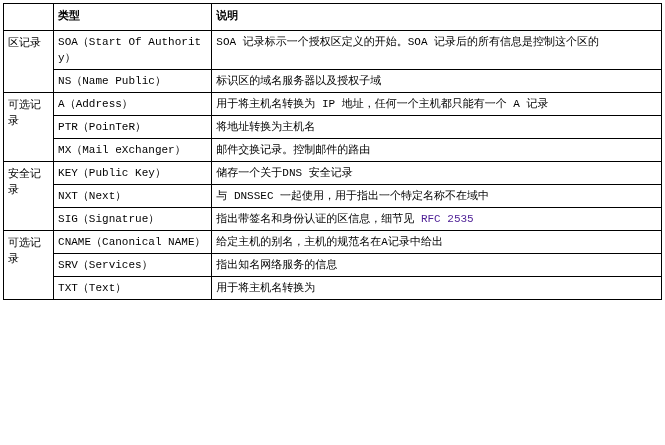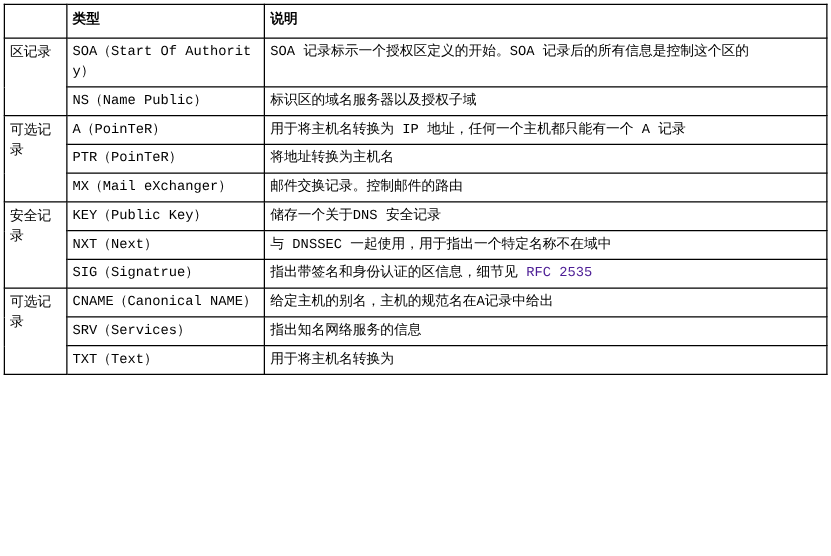--- a/index.html
+++ b/index.html
@@ -94,21 +94,21 @@
         <td class="type">SOA（Start Of Authority）</td>
         <td class="desc">SOA 记录标示一个授权区定义的开始。SOA 记录后的所有信息是控制这个区的</td>
       </tr>
       <tr>
         <td class="type">NS（Name Public）</td>
         <td class="desc">标识区的域名服务器以及授权子域</td>
       </tr>
 
       <tr>
         <td class="group" rowspan="3">可选记录</td>
-        <td class="type">A（PoinTeR）</td>
+        <td class="type">A（Address）</td>
         <td class="desc">用于将主机名转换为 IP 地址，任何一个主机都只能有一个 A 记录</td>
       </tr>
       <tr>
         <td class="type">PTR（PoinTeR）</td>
         <td class="desc">将地址转换为主机名</td>
       </tr>
       <tr>
         <td class="type">MX（Mail eXchanger）</td>
         <td class="desc">邮件交换记录。控制邮件的路由</td>
       </tr>

